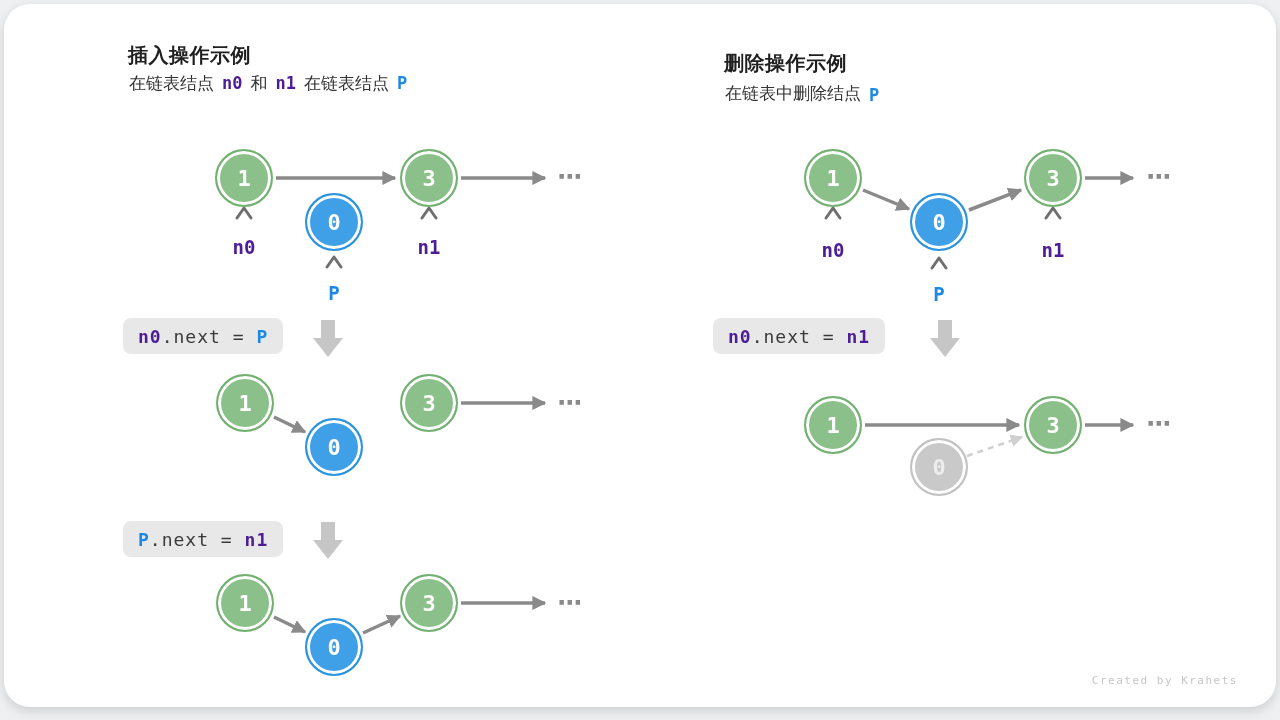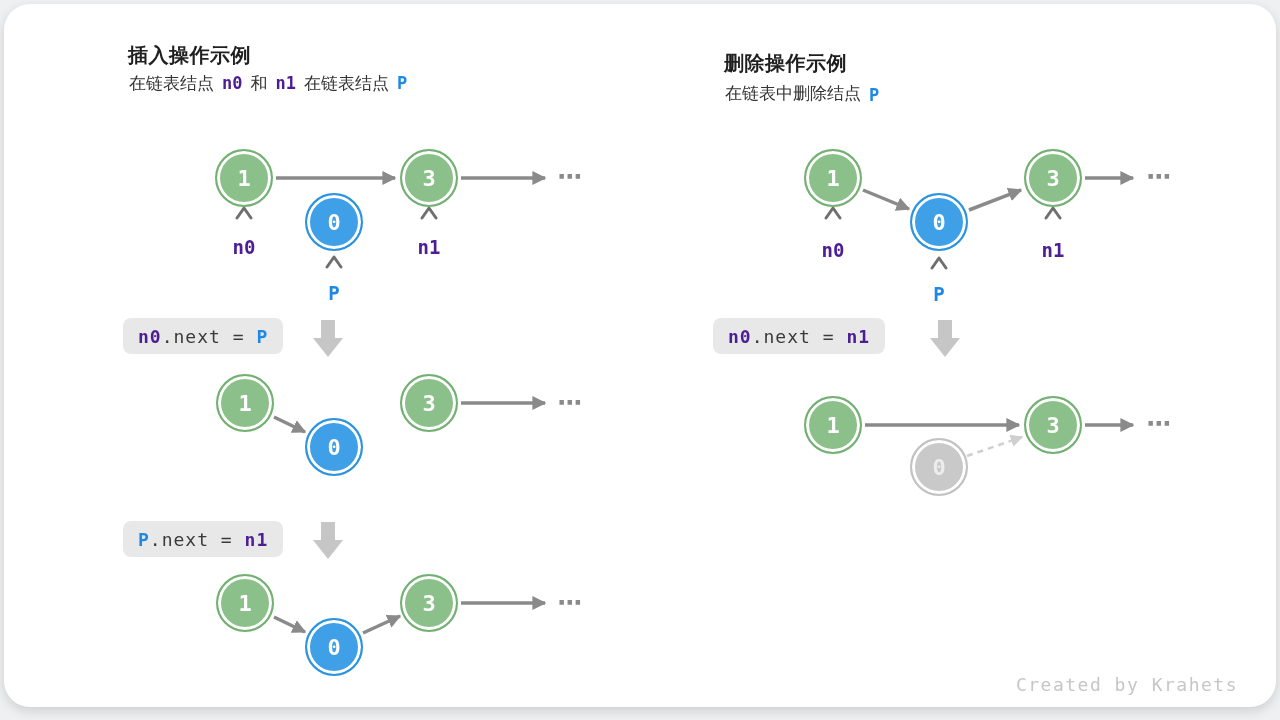--- a/index.html
+++ b/index.html
@@ -51,21 +51,21 @@
   .chip{
     position:absolute;height:36px;background:#E8E8E8;border-radius:8px;
     display:flex;align-items:center;padding:0 15px;
     font-family:"DejaVu Sans Mono","Liberation Mono",monospace;
     font-size:18px;letter-spacing:1px;color:#3a3a3a;white-space:pre;z-index:3;
   }
   .chip .tok-green,.chip .tok-blue{font-weight:bold;}
   .credit{
     position:absolute;right:42px;top:674px;color:#c6c6c6;
     font-family:"DejaVu Sans Mono","Liberation Mono",monospace;
-    font-size:18px;letter-spacing:1.5px;z-index:3;
+    font-size:11px;letter-spacing:1.5px;z-index:3;
   }
   svg.overlay{position:absolute;left:0;top:0;z-index:2;pointer-events:none;}
 </style>
 </head>
 <body>
 
 <div class="card"></div>
 
 <div class="stage">
 

